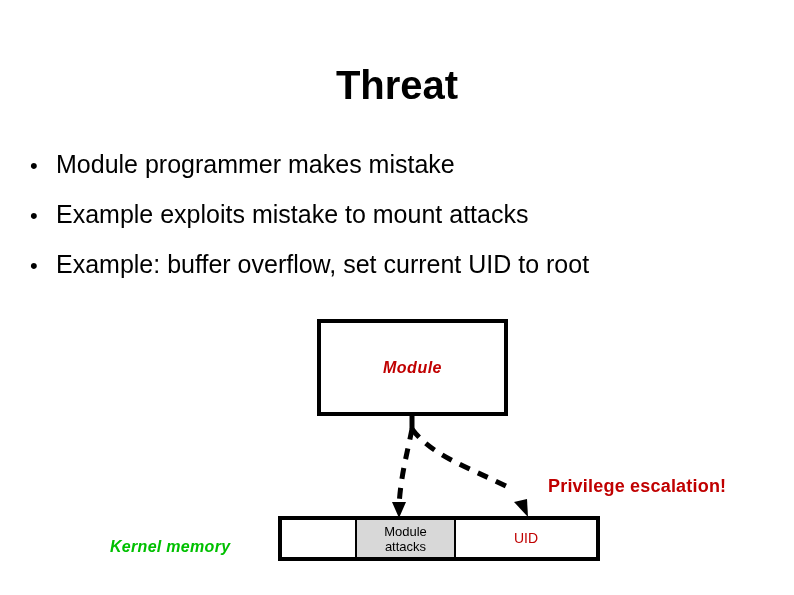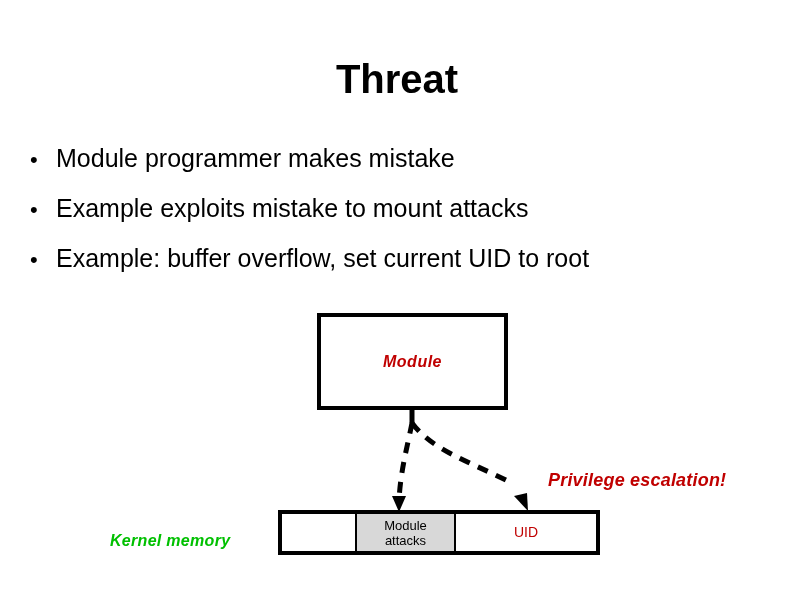--- a/index.html
+++ b/index.html
@@ -11,21 +11,21 @@
     width: 794px;
     height: 595px;
     position: relative;
     overflow: hidden;
     font-family: "Liberation Sans", sans-serif;
     color: #000000;
   }
 
   #slide {
     position: absolute;
-    left: 0; top: 4px;
+    left: 0; top: 10px;
     width: 794px;
     height: 584px;
     background: #ffffff;
   }
 
   
   #slide-title {
     position: absolute;
     left: 0;
     top: 52px;
@@ -156,21 +156,20 @@
     white-space: nowrap;
     margin-top: 10px;
   }
 
   #privilege-escalation-label {
     position: absolute;
     left: 548px;
     top: 466px;
     font-size: 18px;
     font-weight: bold;
-    font-style: italic;
     color: #C00000;
     letter-spacing: 0.2px;
     white-space: nowrap;
   }
 </style>
 </head>
 <body>
 
 <div id="slide">
 

